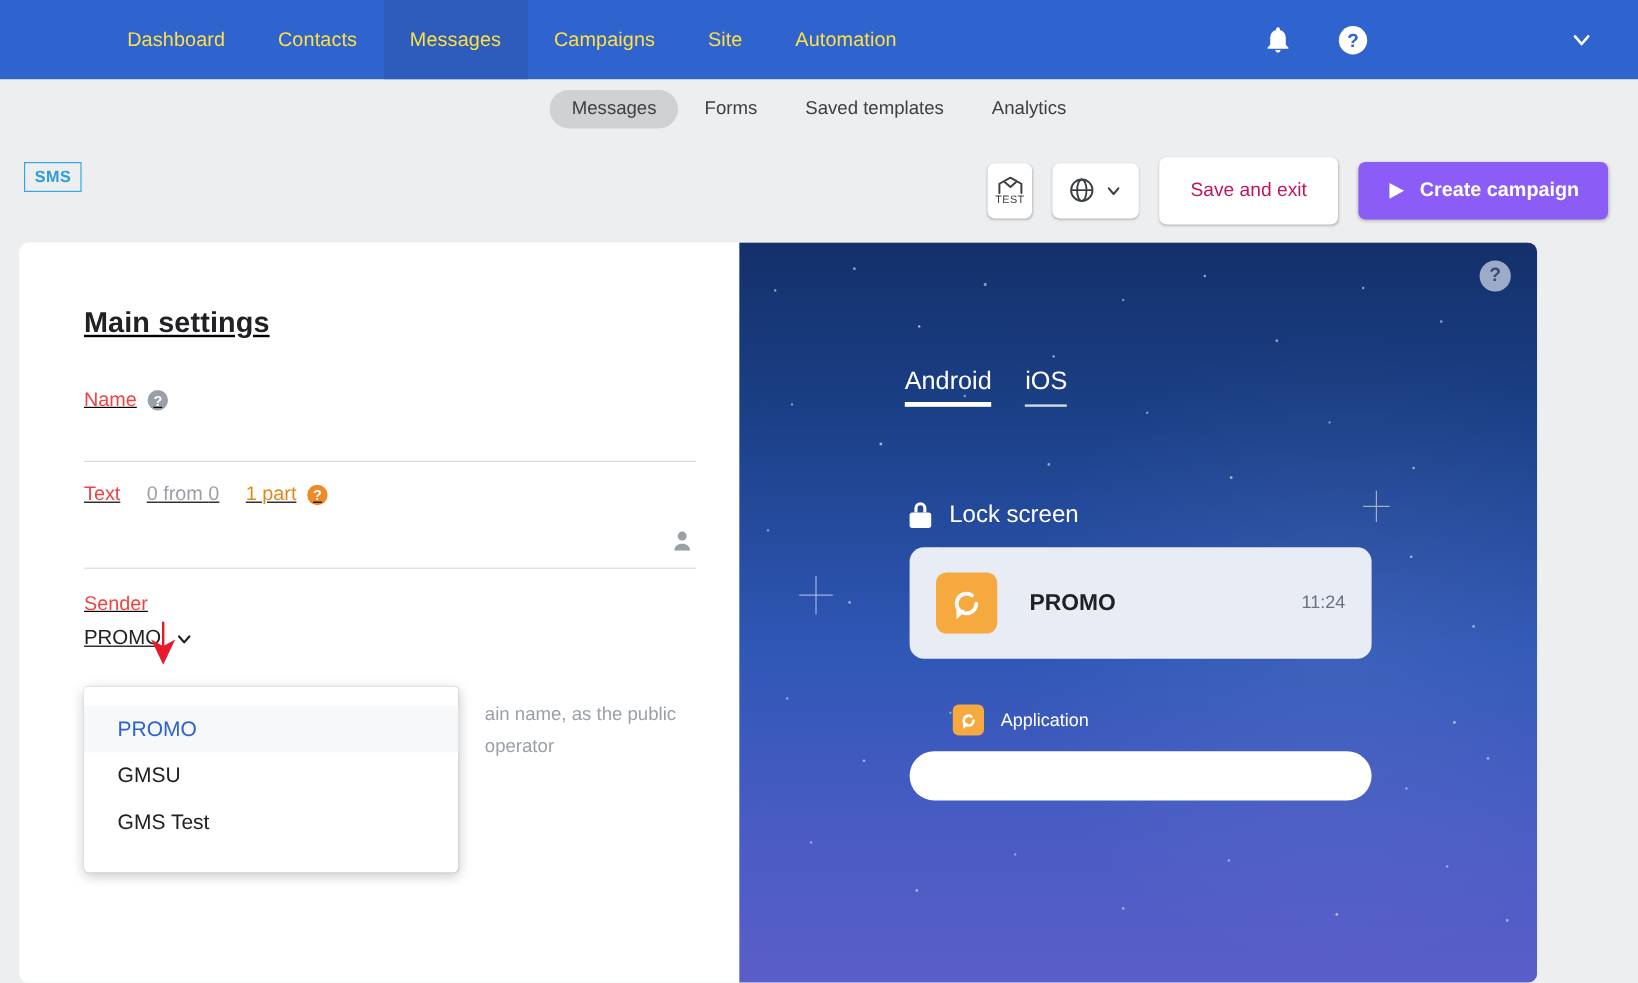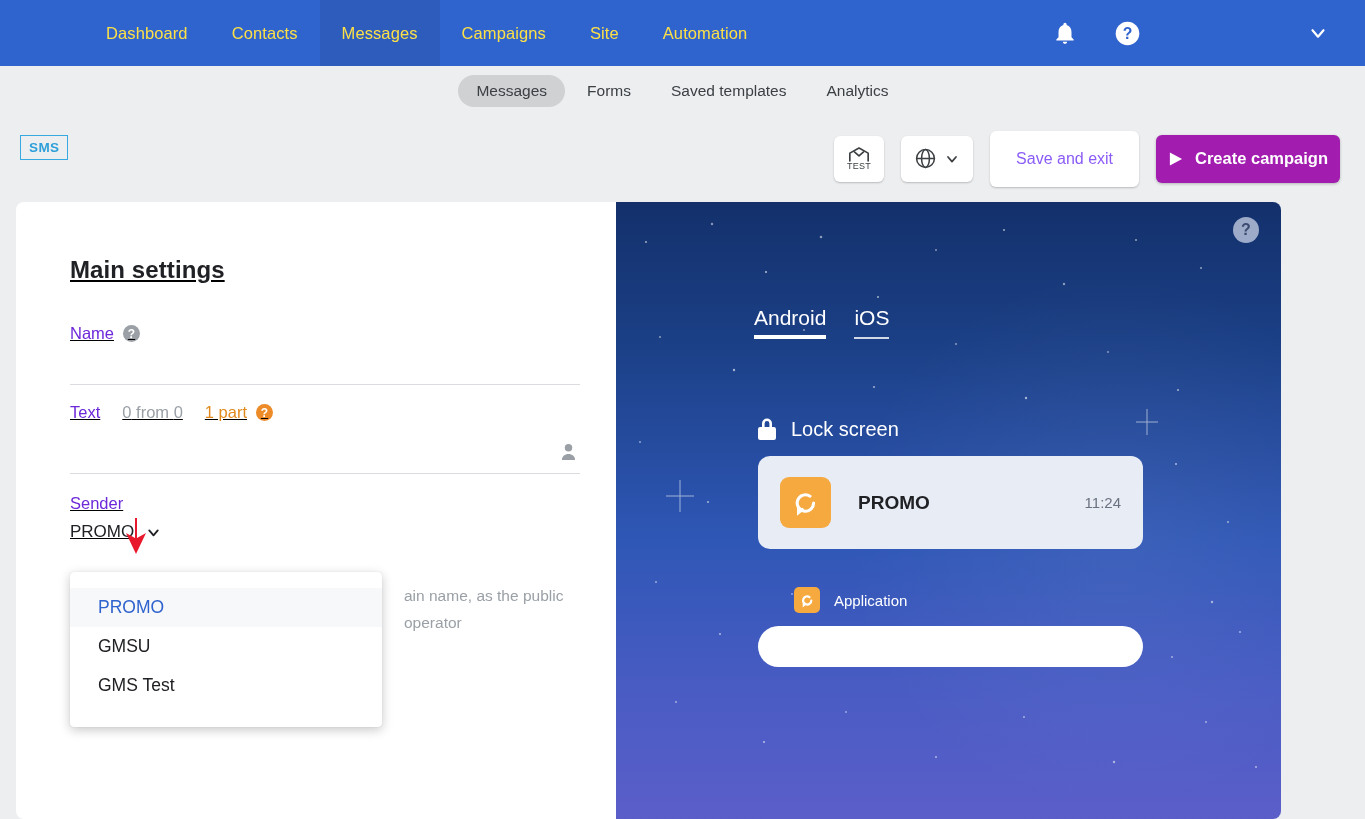--- a/index.html
+++ b/index.html
@@ -48,54 +48,54 @@
     position: absolute; left: 20px; top: 20px;
     border: 1px solid #35a9e0; color: #2e9fd8;
     font-size: 13.5px; font-weight: bold; letter-spacing: .4px;
     padding: 4px 8px; background: #eceef0; cursor: pointer;
   }
   .actions {
     position: absolute; right: 25px; top: 50%; transform: translateY(-50%);
     display: flex; align-items: center; gap: 17px;
   }
   .sq-btn {
-    width: 50px; height: 46px; background: #fff; border-radius: 6px;
+    width: 37px; height: 46px; background: #fff; border-radius: 6px;
     display: flex; flex-direction: column; align-items: center; justify-content: center;
     box-shadow: 0 1px 2px rgba(0,0,0,.22); cursor: pointer;
   }
   .sq-btn .testlbl { font-size: 9px; color: #3c4043; letter-spacing: .3px; margin-top: -1px; }
   .lang-btn {
     width: 72px; height: 46px; background: #fff; border-radius: 6px;
     display: flex; align-items: center; justify-content: center; gap: 7px;
     box-shadow: 0 1px 2px rgba(0,0,0,.22); cursor: pointer;
   }
   .save-btn {
     height: 56px; background: #fff; border-radius: 6px; padding: 0 26px;
     display: flex; align-items: center; justify-content: center;
-    font-size: 16px; color: #8b5cf6; box-shadow: 0 1px 2px rgba(0,0,0,.22);
+    font-size: 16px; color: #be185d; box-shadow: 0 1px 2px rgba(0,0,0,.22);
     cursor: pointer; white-space: nowrap;
   }
   .create-btn {
-    height: 48px; background: #a21caf; border-radius: 6px; padding: 0 12px;
+    height: 48px; background: #8b5cf6; border-radius: 6px; padding: 0 24px;
     display: flex; align-items: center; gap: 12px;
     font-size: 16.5px; font-weight: bold; color: #fff;
     box-shadow: 0 1px 3px rgba(0,0,0,.25); cursor: pointer; white-space: nowrap;
   }
 
   
   .main { display: flex; padding: 0 16px; height: calc(819px - 66px - 49px - 87px); gap: 0; }
   .card {
     width: 600px; background: #fff; border-radius: 8px 0 0 8px;
     padding: 54px 36px 0 54px; position: relative; overflow: visible; text-decoration: underline;
   }
   .card-title { font-size: 24px; font-weight: bold; color: #202124; letter-spacing: .1px; }
 
   .field { margin-top: 40px; position: relative; }
   .field-label-row { display: flex; align-items: center; gap: 9px; }
-  .f-label { font-size: 16.5px; color: #6d28d9; }
+  .f-label { font-size: 16.5px; color: #ef4444; }
   .q-badge {
     width: 17px; height: 17px; border-radius: 50%; background: #9aa0a6;
     color: #fff; font-size: 12px; font-weight: bold;
     display: flex; align-items: center; justify-content: center; cursor: pointer;
   }
   .q-badge.orange { background: #ec8b28; }
   .f-underline { border-bottom: 1px solid #dadce0; height: 42px; }
 
   .text-row { display: flex; align-items: center; gap: 22px; text-align: center; }
   .count { font-size: 16.5px; color: #9aa0a6; }

